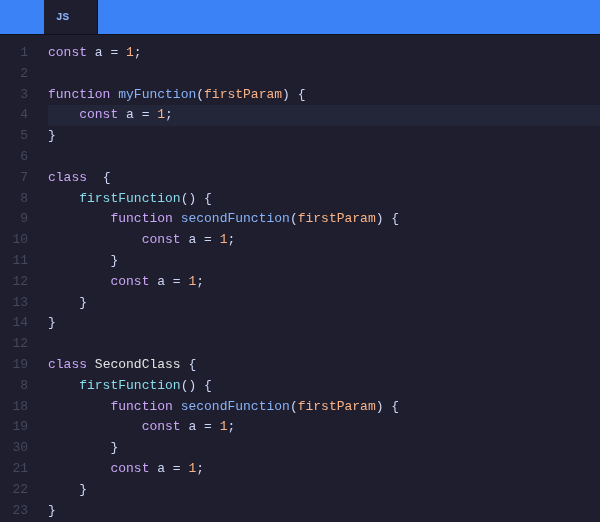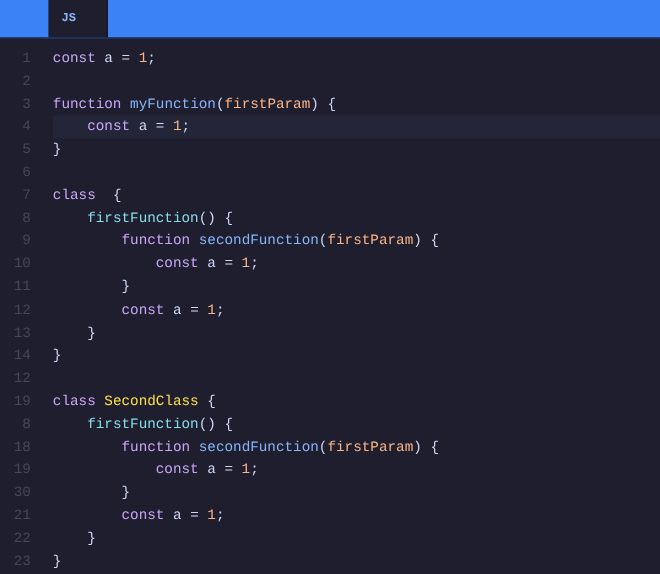--- a/index.html
+++ b/index.html
@@ -131,21 +131,21 @@
       <div class="code-line"> </div>
       <div class="code-line"><span style="color: rgb(203, 166, 247);">class</span><span style="color: rgb(205, 214, 244);"> </span><span style="color: rgb(205, 214, 244);"> {</span></div>
       <div class="code-line"><span style="color: transparent;">    </span><span style="color: rgb(137, 220, 235);">firstFunction</span><span style="color: rgb(205, 214, 244);">() {</span></div>
       <div class="code-line"><span style="color: transparent;">        </span><span style="color: rgb(203, 166, 247);">function</span><span style="color: rgb(205, 214, 244);"> </span><span style="color: rgb(137, 180, 250);">secondFunction</span><span style="color: rgb(205, 214, 244);">(</span><span style="color: rgb(250, 179, 135);">firstParam</span><span style="color: rgb(205, 214, 244);">) {</span></div>
       <div class="code-line"><span style="color: transparent;">            </span><span style="color: rgb(203, 166, 247);">const</span><span style="color: rgb(205, 214, 244);"> a = </span><span style="color: rgb(250, 179, 135);">1</span><span style="color: rgb(205, 214, 244);">;</span></div>
       <div class="code-line"><span style="color: transparent;">        </span><span style="color: rgb(205, 214, 244);">}</span></div>
       <div class="code-line"><span style="color: transparent;">        </span><span style="color: rgb(203, 166, 247);">const</span><span style="color: rgb(205, 214, 244);"> a = </span><span style="color: rgb(250, 179, 135);">1</span><span style="color: rgb(205, 214, 244);">;</span></div>
       <div class="code-line"><span style="color: transparent;">    </span><span style="color: rgb(205, 214, 244);">}</span></div>
       <div class="code-line"><span style="color: rgb(205, 214, 244);">}</span></div>
       <div class="code-line"> </div>
-      <div class="code-line"><span style="color: rgb(203, 166, 247);">class</span><span style="color: rgb(205, 214, 244);"> </span><span style="color: #fde047;">SecondClass</span><span style="color: rgb(205, 214, 244);"> {</span></div>
+      <div class="code-line"><span style="color: rgb(203, 166, 247);">class</span><span style="color: rgb(205, 214, 244);"> </span><span style="color: #e5e5e5;">SecondClass</span><span style="color: rgb(205, 214, 244);"> {</span></div>
       <div class="code-line"><span style="color: transparent;">    </span><span style="color: rgb(137, 220, 235);">firstFunction</span><span style="color: rgb(205, 214, 244);">() {</span></div>
       <div class="code-line"><span style="color: transparent;">        </span><span style="color: rgb(203, 166, 247);">function</span><span style="color: rgb(205, 214, 244);"> </span><span style="color: rgb(137, 180, 250);">secondFunction</span><span style="color: rgb(205, 214, 244);">(</span><span style="color: rgb(250, 179, 135);">firstParam</span><span style="color: rgb(205, 214, 244);">) {</span></div>
       <div class="code-line"><span style="color: transparent;">            </span><span style="color: rgb(203, 166, 247);">const</span><span style="color: rgb(205, 214, 244);"> a = </span><span style="color: rgb(250, 179, 135);">1</span><span style="color: rgb(205, 214, 244);">;</span></div>
       <div class="code-line"><span style="color: transparent;">        </span><span style="color: rgb(205, 214, 244);">}</span></div>
       <div class="code-line"><span style="color: transparent;">        </span><span style="color: rgb(203, 166, 247);">const</span><span style="color: rgb(205, 214, 244);"> a = </span><span style="color: rgb(250, 179, 135);">1</span><span style="color: rgb(205, 214, 244);">;</span></div>
       <div class="code-line"><span style="color: transparent;">    </span><span style="color: rgb(205, 214, 244);">}</span></div>
       <div class="code-line"><span style="color: rgb(205, 214, 244);">}</span></div>
     </div>
 </div>
 

